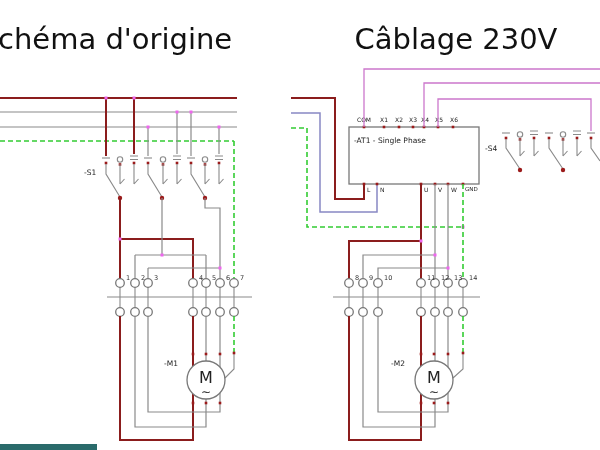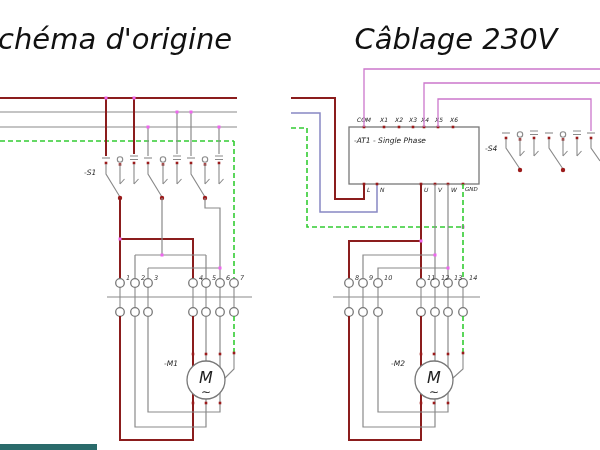--- a/index.html
+++ b/index.html
@@ -1,17 +1,17 @@
 <!DOCTYPE html>
 <html style="--phase-wire: #8b1d1d; --neutral-wire: #8888c4; --earth-wire: #33cc33; --signal-wire: #cc77cc; --generic-wire: #8a8a8a; --junction: #ee66ee; --terminal-dot: #9b1b1b; --outline: #787878; --taskbar-strip: #2a6b6b;"><head>
 <meta charset="utf-8">
 <style>
   html,body{margin:0;padding:0;background:#fff;}
   #stage{position:relative;width:600px;height:450px;overflow:hidden;background:#fff;
-         font-family:"DejaVu Sans", sans-serif;font-style:italic;}
+         font-family:"DejaVu Sans", sans-serif;}
   svg{position:absolute;left:0;top:0;}
   text{font-family:"DejaVu Sans", sans-serif;fill:#333;}
   .title{font-size:29px;fill:#111;}
   .lbl{font-size:7.5px;fill:#222;}
   .tnum{font-size:6.5px;fill:#333;}
   .pin{font-size:6px;fill:#222;}
   .pin-sm{font-size:5.5px;fill:#222;}
   .mletter{font-size:16px;fill:#222;}
   .mwave{font-size:12px;fill:#222;}
   .w-red{stroke:var(--phase-wire);stroke-width:2;fill:none;}

